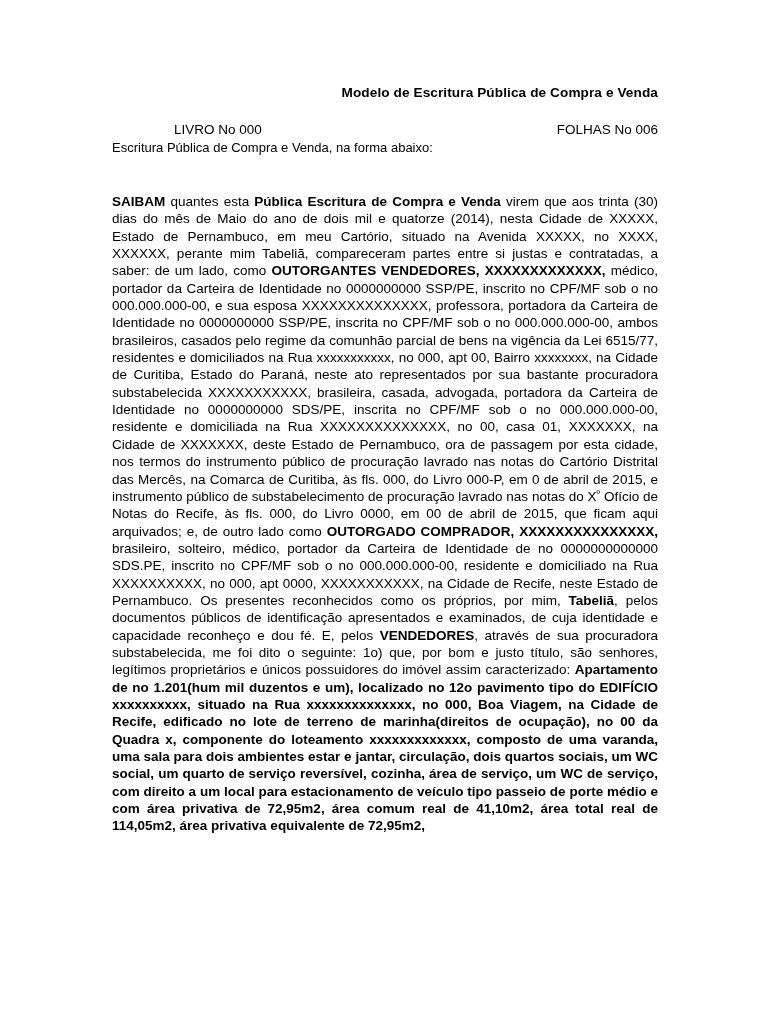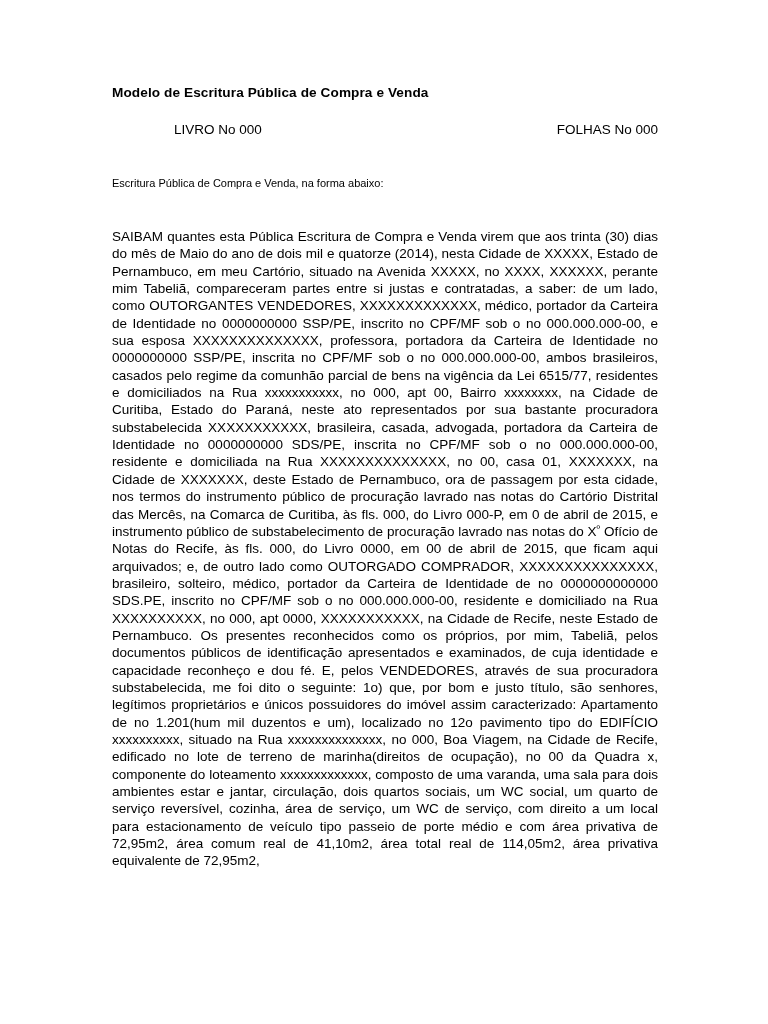--- a/index.html
+++ b/index.html
@@ -21,73 +21,72 @@
   }
   .content {
     position: absolute;
     left: 112px;
     top: 0;
     width: 546px;
   }
   .doc-title {
     font-size: 13.6px;
     font-weight: bold;
-    text-align: left;
+    text-align: right;
     margin: 0;
     padding-top: 84px;
     line-height: 18px;
     letter-spacing: 0.1px;
   }
   .folio-row {
     display: flex;
     justify-content: flex-end;
     font-size: 13.5px;
     line-height: 18px;
     margin-top: 19px;
   }
   .folio-livro {
     flex: 0 0 auto;
   }
   .folio-folhas {
     flex: 0 0 auto;
     margin-left: 295px;
   }
   .lead-line {
-    font-size: 11px;
+    font-size: 13px;
     line-height: 18px;
-    margin-top: 35px;
   }
   .body-text {
     font-size: 13.5px;
     line-height: 17.35px;
     text-align: justify;
     text-justify: inter-word;
     margin-top: 36px;
     hyphens: none;
   }
   .body-text b {
-    font-weight: normal;
+    font-weight: bold;
   }
   sup.ord {
     font-size: 0.72em;
     vertical-align: 0.42em;
     line-height: 0;
   }
 </style>
 </head>
 <body>
 
 <div class="page">
   <div class="content">
 
     <h1 class="doc-title">Modelo de Escritura Pública de Compra e Venda</h1>
 
     <div class="folio-row">
       <span class="folio-livro">LIVRO No 000</span>
-      <span class="folio-folhas">FOLHAS No 000</span>
+      <span class="folio-folhas">FOLHAS No 006</span>
     </div>
 
     <div class="lead-line">Escritura Pública de Compra e Venda, na forma abaixo:</div>
 
     <div class="body-text"><b>SAIBAM</b><span> quantes esta </span><b>Pública Escritura de Compra e Venda</b><span> virem que aos trinta (30) dias do mês de Maio do ano de dois mil e quatorze (2014), nesta Cidade de XXXXX, Estado de Pernambuco, em meu Cartório, situado na Avenida XXXXX, no XXXX, XXXXXX, perante mim Tabeliã, compareceram partes entre si justas e contratadas, a saber: de um lado, como </span><b>OUTORGANTES VENDEDORES, XXXXXXXXXXXXX,</b><span> médico, portador da Carteira de Identidade no 0000000000 SSP/PE, inscrito no CPF/MF sob o no 000.000.000-00, e sua esposa XXXXXXXXXXXXXX, professora, portadora da Carteira de Identidade no 0000000000 SSP/PE, inscrita no CPF/MF sob o no 000.000.000-00, ambos brasileiros, casados pelo regime da comunhão parcial de bens na vigência da Lei 6515/77, residentes e domiciliados na Rua xxxxxxxxxxx, no 000, apt 00, Bairro xxxxxxxx, na Cidade de Curitiba, Estado do Paraná, neste ato representados por sua bastante procuradora substabelecida XXXXXXXXXXX, brasileira, casada, advogada, portadora da Carteira de Identidade no 0000000000 SDS/PE, inscrita no CPF/MF sob o no 000.000.000-00, residente e domiciliada na Rua XXXXXXXXXXXXXX, no 00, casa 01, XXXXXXX, na Cidade de XXXXXXX, deste Estado de Pernambuco, ora de passagem por esta cidade, nos termos do instrumento público de procuração lavrado nas notas do Cartório Distrital das Mercês, na Comarca de Curitiba, às fls. 000, do Livro 000-P, em 0 de abril de 2015, e instrumento público de substabelecimento de procuração lavrado nas notas do X</span><sup class="ord">º</sup><span> Ofício de Notas do Recife, às fls. 000, do Livro 0000, em 00 de abril de 2015, que ficam aqui arquivados; e, de outro lado como </span><b>OUTORGADO COMPRADOR, XXXXXXXXXXXXXXX,</b><span> brasileiro, solteiro, médico, portador da Carteira de Identidade de no 0000000000000 SDS.PE, inscrito no CPF/MF sob o no 000.000.000-00, residente e domiciliado na Rua XXXXXXXXXX, no 000, apt 0000, XXXXXXXXXXX, na Cidade de Recife, neste Estado de Pernambuco. Os presentes reconhecidos como os próprios, por mim, </span><b>Tabeliã</b><span>, pelos documentos públicos de identificação apresentados e examinados, de cuja identidade e capacidade reconheço e dou fé. E, pelos </span><b>VENDEDORES</b><span>, através de sua procuradora substabelecida, me foi dito o seguinte: 1o) que, por bom e justo título, são senhores, legítimos proprietários e únicos possuidores do imóvel assim caracterizado: </span><b>Apartamento de no 1.201(hum mil duzentos e um), localizado no 12o pavimento tipo do EDIFÍCIO xxxxxxxxxx, situado na Rua xxxxxxxxxxxxxx, no 000, Boa Viagem, na Cidade de Recife, edificado no lote de terreno de marinha(direitos de ocupação), no 00 da Quadra x, componente do loteamento xxxxxxxxxxxxx, composto de uma varanda, uma sala para dois ambientes estar e jantar, circulação, dois quartos sociais, um WC social, um quarto de serviço reversível, cozinha, área de serviço, um WC de serviço, com direito a um local para estacionamento de veículo tipo passeio de porte médio e com área privativa de 72,95m2, área comum real de 41,10m2, área total real de 114,05m2, área privativa equivalente de 72,95m2,</b></div>
 
   </div>
 </div>
 
 </body></html>

